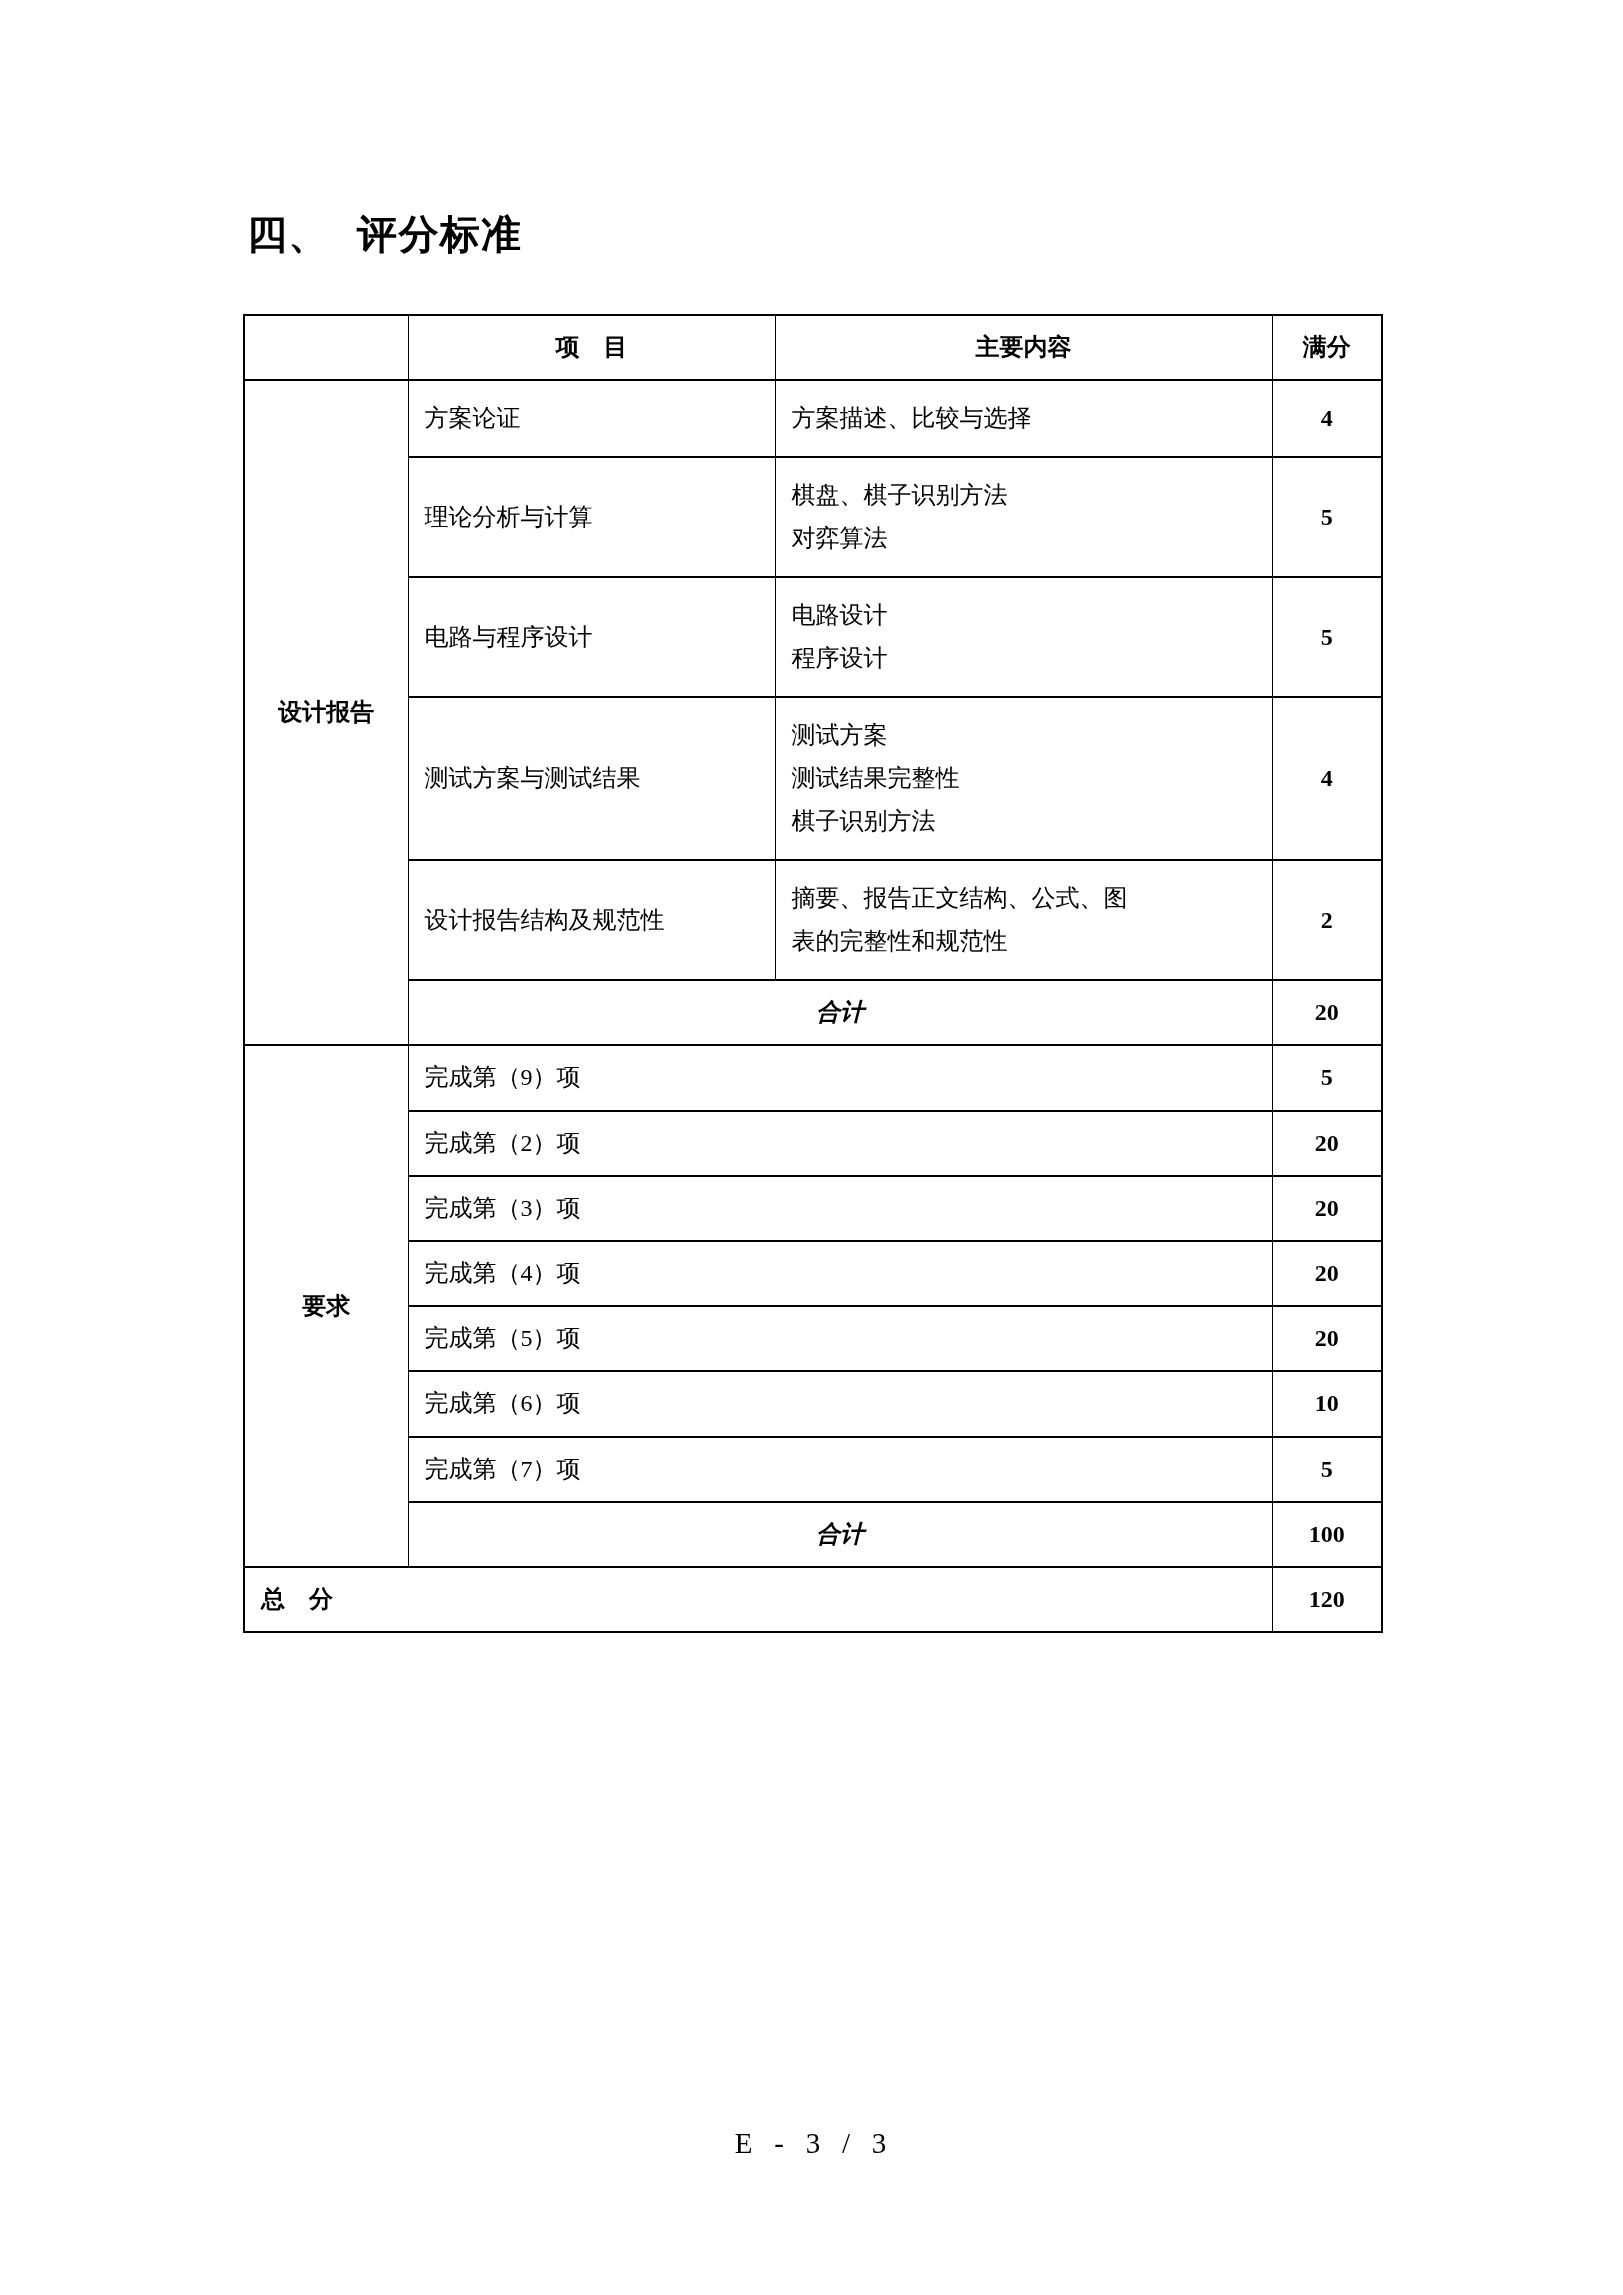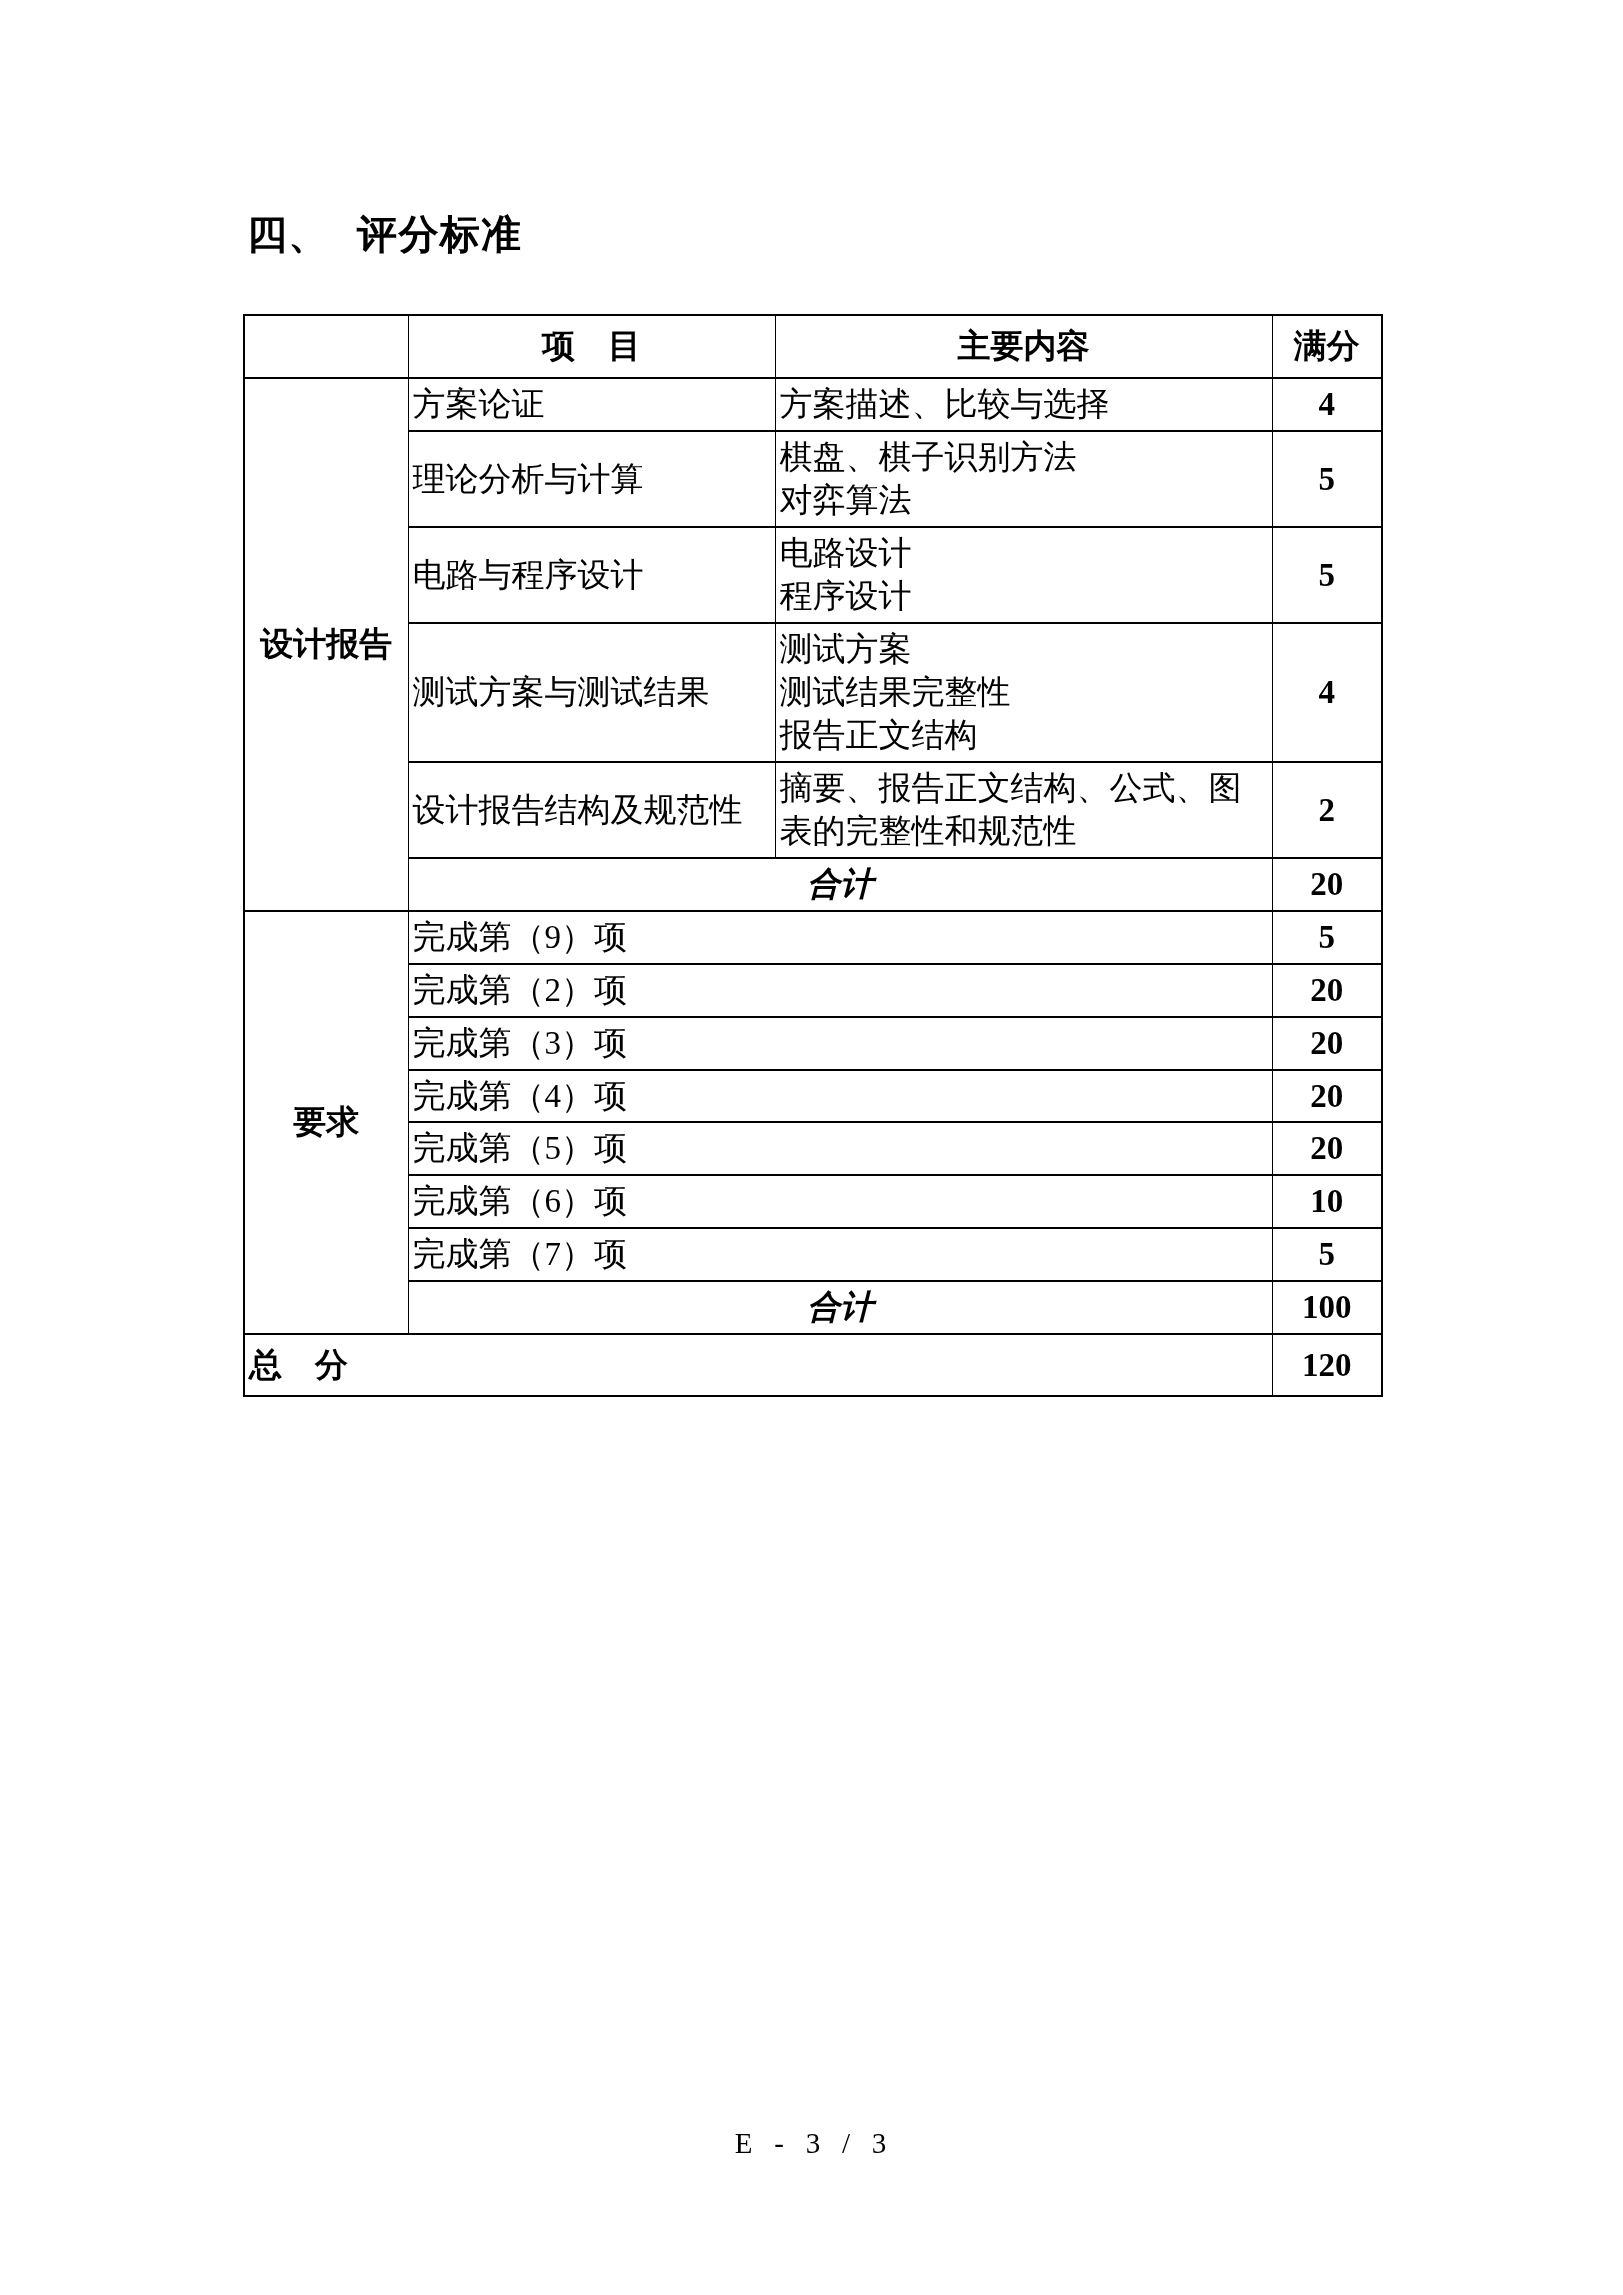--- a/index.html
+++ b/index.html
@@ -15,22 +15,22 @@
   }
   .page-title .title-text{margin-left:27.5px;}
 
   table.score-table{
     position:absolute;left:243px;top:314px;width:1138px;
     border-collapse:collapse;table-layout:fixed;
     border:2.6px solid #000;
   }
   .score-table td{
     border:1.3px solid #000;border-top-width:2px;border-bottom-width:2px;
-    padding:4px;vertical-align:middle;
-    font-size:33px;line-height:1.3;color:#000;
+    padding:16px;vertical-align:middle;
+    font-size:24px;line-height:1.3;color:#000;
     overflow:hidden;
   }
   
   .hH{height:63px}
   .h1{height:51px}
   .h2{height:86px}
   .h3{height:87px}
   .h4{height:129px}
   .h5{height:86px}
   .h6{height:51px}
@@ -100,21 +100,21 @@
       <div class="line">程序设计</div>
     </td>
     <td class="c-score">5</td>
   </tr>
 
   <tr class="h4">
     <td class="c-item">测试方案与测试结果</td>
     <td class="c-content">
       <div class="line">测试方案</div>
       <div class="line">测试结果完整性</div>
-      <div class="line">报告正文结构</div>
+      <div class="line">棋子识别方法</div>
     </td>
     <td class="c-score">4</td>
   </tr>
 
   <tr class="h5">
     <td class="c-item">设计报告结构及规范性</td>
     <td class="c-content">
       <div class="line">摘要、报告正文结构、公式、图</div>
       <div class="line">表的完整性和规范性</div>
     </td>

